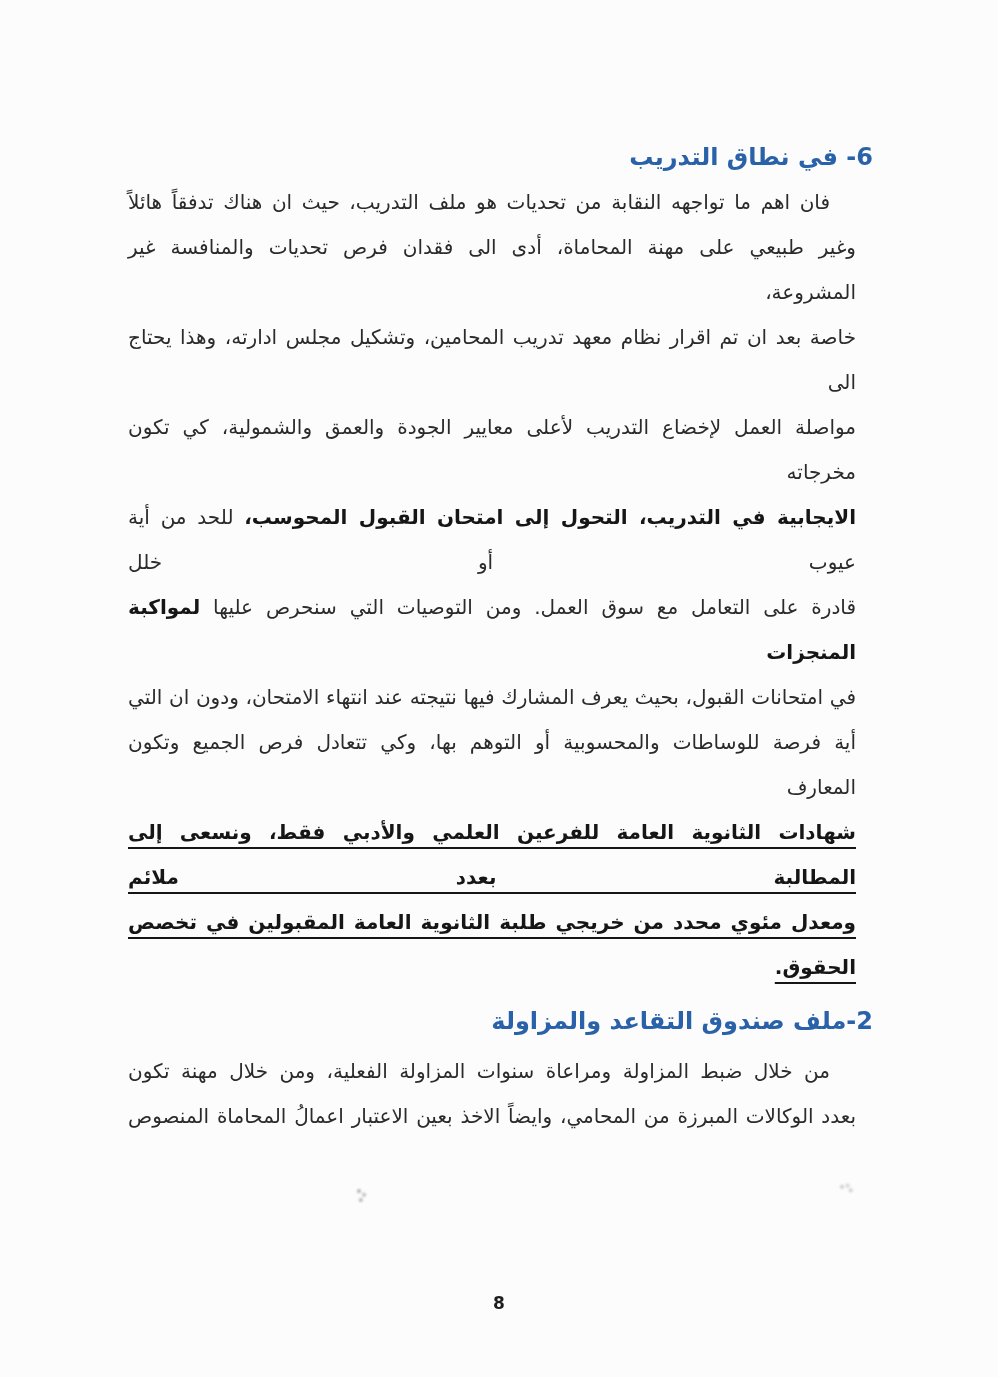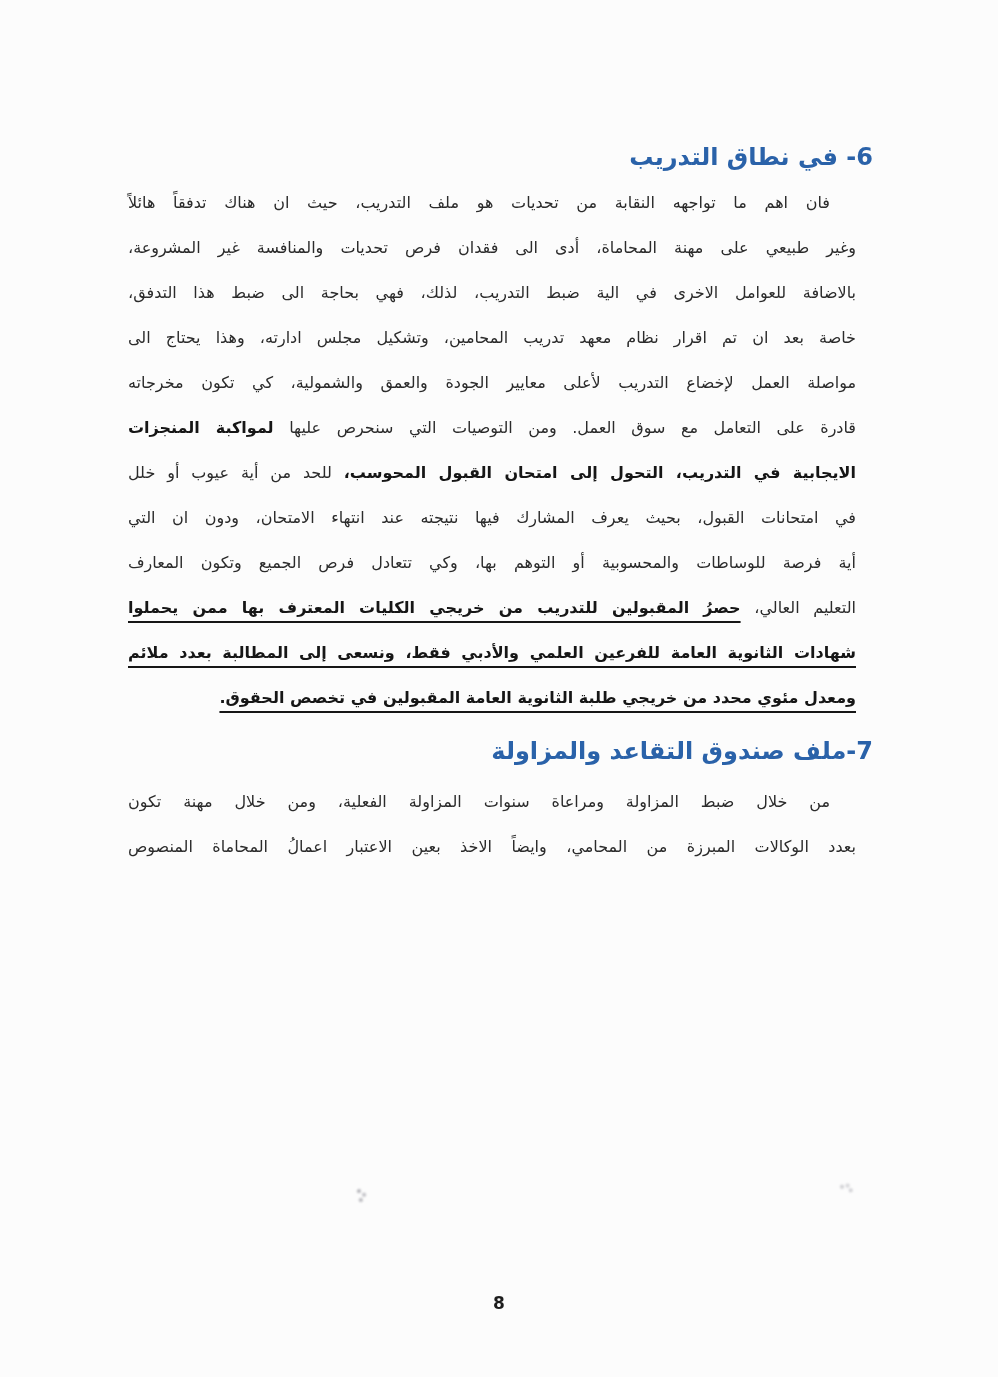--- a/index.html
+++ b/index.html
@@ -35,21 +35,21 @@
   }
   section:first-of-type .sec-heading {
     margin-top: 136px;
     margin-bottom: 2px;
   }
   section + section .sec-heading {
     margin-top: 10px;
     margin-bottom: 7px;
   }
   .line {
-    font-size: 16px;
+    font-size: 20px;
     line-height: 45px;
     color: var(--body-color, #2b2b2b);
     text-align: justify;
     text-align-last: justify;
   }
   .line.last {
     text-align-last: right;
   }
   .line.indent {
     padding-right: 26px;
@@ -103,34 +103,32 @@
 </head>
 <body>
 
 <div class="page">
   <main class="content" id="sections">
       <section>
         <h2 class="sec-heading">6- في نطاق التدريب</h2>
         <div class="paragraph">
           <div class="line indent"><span>فان اهم ما تواجهه النقابة من تحديات هو ملف التدريب، حيث ان هناك تدفقاً هائلاً</span></div>
           <div class="line"><span>وغير طبيعي على مهنة المحاماة، أدى الى فقدان فرص تحديات والمنافسة غير المشروعة،</span></div>
-          <div class="line"><span>بالاضافة للعوامل الاخرى في الية ضبط التدريب، لذلك، فهي بحاجة الى ضبط هذا التدفق،</span></div>
           <div class="line"><span>خاصة بعد ان تم اقرار نظام معهد تدريب المحامين، وتشكيل مجلس ادارته، وهذا يحتاج الى</span></div>
           <div class="line"><span>مواصلة العمل لإخضاع التدريب لأعلى معايير الجودة والعمق والشمولية، كي تكون مخرجاته</span></div>
+          <div class="line"><span class="bold">الايجابية في التدريب، التحول إلى امتحان القبول المحوسب،</span><span> للحد من أية عيوب أو خلل</span></div>
           <div class="line"><span>قادرة على التعامل مع سوق العمل. ومن التوصيات التي سنحرص عليها </span><span class="bold">لمواكبة المنجزات</span></div>
-          <div class="line"><span class="bold">الايجابية في التدريب، التحول إلى امتحان القبول المحوسب،</span><span> للحد من أية عيوب أو خلل</span></div>
           <div class="line"><span>في امتحانات القبول، بحيث يعرف المشارك فيها نتيجته عند انتهاء الامتحان، ودون ان التي</span></div>
           <div class="line"><span>أية فرصة للوساطات والمحسوبية أو التوهم بها، وكي تتعادل فرص الجميع وتكون المعارف</span></div>
-          <div class="line"><span>التعليم العالي، </span><span class="bold underline">حصرُ المقبولين للتدريب من خريجي الكليات المعترف بها ممن يحملوا</span></div>
           <div class="line"><span class="bold underline">شهادات الثانوية العامة للفرعين العلمي والأدبي فقط، ونسعى إلى المطالبة بعدد ملائم</span></div>
           <div class="line last"><span class="bold underline">ومعدل مئوي محدد من خريجي طلبة الثانوية العامة المقبولين في تخصص الحقوق.</span></div>
         </div>
       </section>
       <section>
-        <h2 class="sec-heading">7-ملف صندوق التقاعد والمزاولة</h2>
+        <h2 class="sec-heading">2-ملف صندوق التقاعد والمزاولة</h2>
         <div class="paragraph">
           <div class="line indent"><span>من خلال ضبط المزاولة ومراعاة سنوات المزاولة الفعلية، ومن خلال مهنة تكون</span></div>
           <div class="line"><span>بعدد الوكالات المبرزة من المحامي، وايضاً الاخذ بعين الاعتبار اعمالُ المحاماة المنصوص</span></div>
         </div>
       </section>
     </main>
   <div class="speck speck-a"></div>
   <div class="speck speck-b"></div>
   <div class="page-number">8</div>
 </div>

